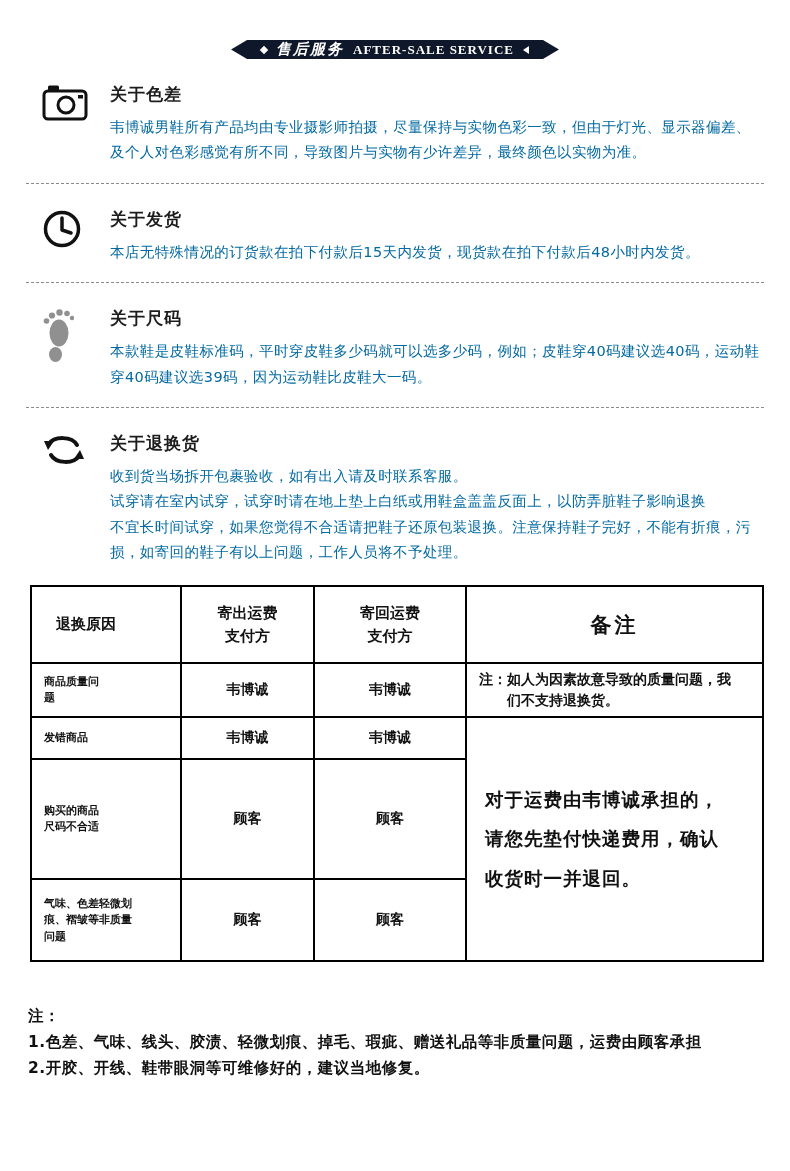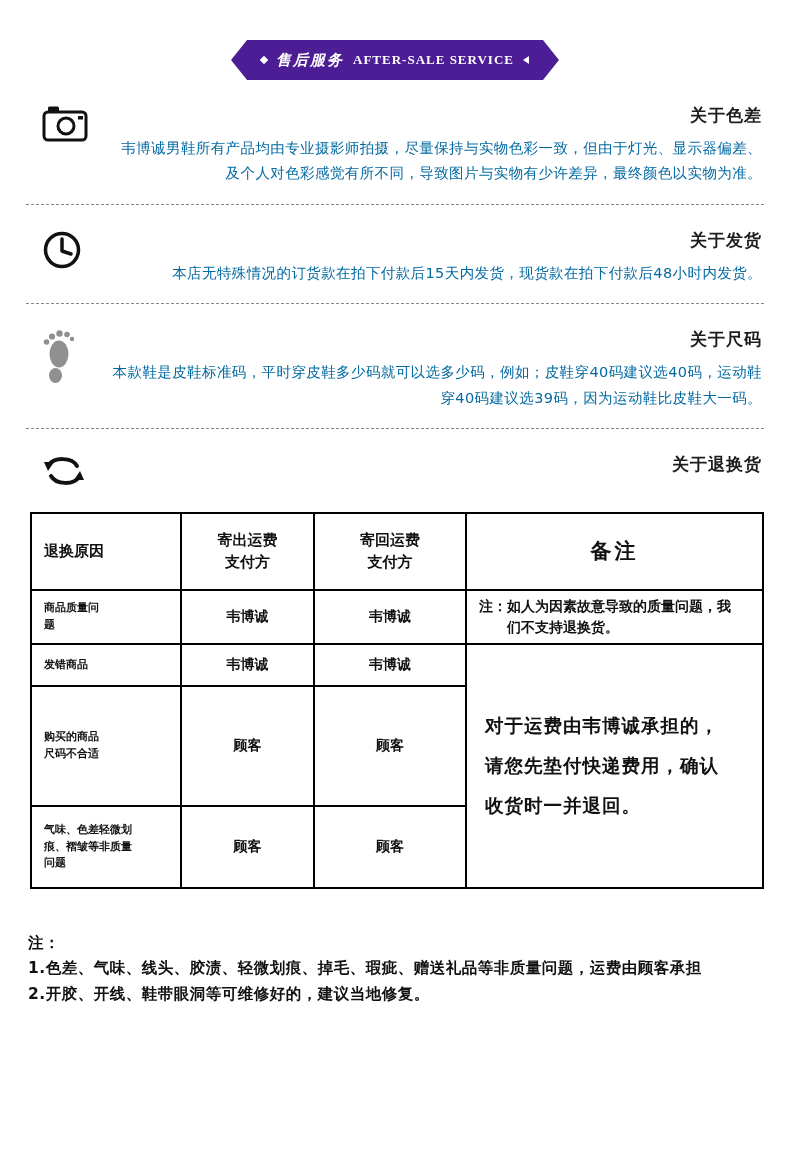--- a/index.html
+++ b/index.html
@@ -2,45 +2,45 @@
 <html><head>
 <meta charset="utf-8">
 <style>
   * { margin:0; padding:0; box-sizing:border-box; }
   html, body { background:#fff; }
   body { width:790px; font-family:"DejaVu Sans","Liberation Sans",sans-serif; color:#2b2b2b; }
   .page { width:790px; height:1171px; background:#fff; overflow:hidden; }
 
   
   .banner-row { display:flex; justify-content:center; padding-top:40px; }
-  .ribbon { background:#4c1d95; color:#fff; height:40px; display:flex; align-items:center; gap:9px; padding:0 30px;
+  .ribbon { background:#0f172a; color:#fff; height:19px; display:flex; align-items:center; gap:9px; padding:0 30px;
     clip-path:polygon(0 50%, 16px 0, calc(100% - 16px) 0, 100% 50%, calc(100% - 16px) 100%, 16px 100%); }
   .ribbon-diamond { width:6px; height:6px; background:#fff; transform:rotate(45deg); flex:none; }
   .ribbon-cn { font-size:15px; font-weight:bold; font-style:italic; letter-spacing:2px; white-space:nowrap; }
   .ribbon-en { font-family:"Liberation Serif","DejaVu Serif",serif; font-size:13px; font-weight:bold; letter-spacing:1px; white-space:nowrap; }
   .ribbon-tri { width:0; height:0; border-top:4px solid transparent; border-bottom:4px solid transparent; border-right:6px solid #fff; flex:none; }
 
   
   .info-section { display:flex; padding:0 28px 0 42px; margin-top:24px; }
   .icon-col { width:68px; flex:none; padding-top:1px; }
-  .text-col { flex:1; min-width:0;text-align:right; }
+  .text-col { flex:1; min-width:0; }
   .section-title { font-size:17px; font-weight:bold; color:#1c1c1c; margin-bottom:9px; letter-spacing:1px; }
   .section-body { font-size:14.5px; line-height:1.75; color:#0369a1; white-space:pre-line; letter-spacing:0.4px; }
   .dashed-divider { border:none; border-top:1px dashed #8a8a8a; margin:17px 26px 0 26px; height:0; }
 
   
   .return-title { margin:46px 0 0 26px; font-size:31px; font-weight:bold; color:#000; letter-spacing:2px; }
   .return-sub { font-family:"DejaVu Sans Mono","Liberation Mono",monospace; font-size:15px; letter-spacing:0; margin-left:2px; }
 
   
   .return-table { width:732px; margin:20px 0 0 30px; border-collapse:collapse; table-layout:fixed; color:#111; }
   .return-table th, .return-table td { border:2px solid #000; vertical-align:middle; }
   col.c-reason { width:150px; } col.c-send { width:133px; } col.c-back { width:152px; } col.c-note { width:297px; }
   .thead-row { height:50px; }
-  .th-reason { text-align:left; padding-left:12px; font-size:15px;margin-left:42px; }
+  .th-reason { text-align:left; padding-left:24px; font-size:15px;margin-left:42px; }
   .th-pay { text-align:center; font-size:15px; white-space:pre-line; line-height:1.5; padding:15px 4px; }
   .th-note { text-align:center; font-size:21px; font-weight:bold; letter-spacing:3px; }
   .td-reason { text-align:left; padding:8px 6px 8px 12px; font-size:11px; font-weight:bold; line-height:1.5; white-space:pre-line; }
   .td-pay { text-align:center; font-size:14px; font-weight:bold;border-radius:8px; }
   .td-note1 { vertical-align:top; font-size:14px; font-weight:bold; line-height:1.5; white-space:pre-line;
     padding:5px 6px 5px calc(12px + 2em); text-indent:-2em; }
   .td-merged { padding:12px 18px; font-size:18.5px; font-weight:bold; line-height:2.15; letter-spacing:1px; white-space:pre-line; }
   .row-1 { height:46px; } .row-2 { height:42px; } .row-3 { height:120px; } .row-4 { height:82px; }
 
   
@@ -116,20 +116,23 @@
     <div class="icon-col">
       <svg width="44" height="34" viewBox="0 0 44 34" aria-hidden="true">
         <path d="M35 12 C30 3, 12 3, 7 11" fill="none" stroke="#111" stroke-width="4" stroke-linecap="round"></path>
         <polygon points="2,8 12,8 6,17" fill="#111"></polygon>
         <path d="M9 22 C14 31, 32 31, 37 23" fill="none" stroke="#111" stroke-width="4" stroke-linecap="round"></path>
         <polygon points="42,26 32,26 38,17" fill="#111"></polygon>
       </svg>
     </div>
     <div class="text-col">
       <h3 class="section-title">关于退换货</h3>
+      <p class="section-body">收到货当场拆开包裹验收，如有出入请及时联系客服。
+试穿请在室内试穿，试穿时请在地上垫上白纸或用鞋盒盖盖反面上，以防弄脏鞋子影响退换
+不宜长时间试穿，如果您觉得不合适请把鞋子还原包装退换。注意保持鞋子完好，不能有折痕，污损，如寄回的鞋子有以上问题，工作人员将不予处理。</p>
     </div>
   </section>
 
 
   <table class="return-table">
     <colgroup>
       <col class="c-reason">
         <col class="c-send">
         <col class="c-back">
         <col class="c-note">

